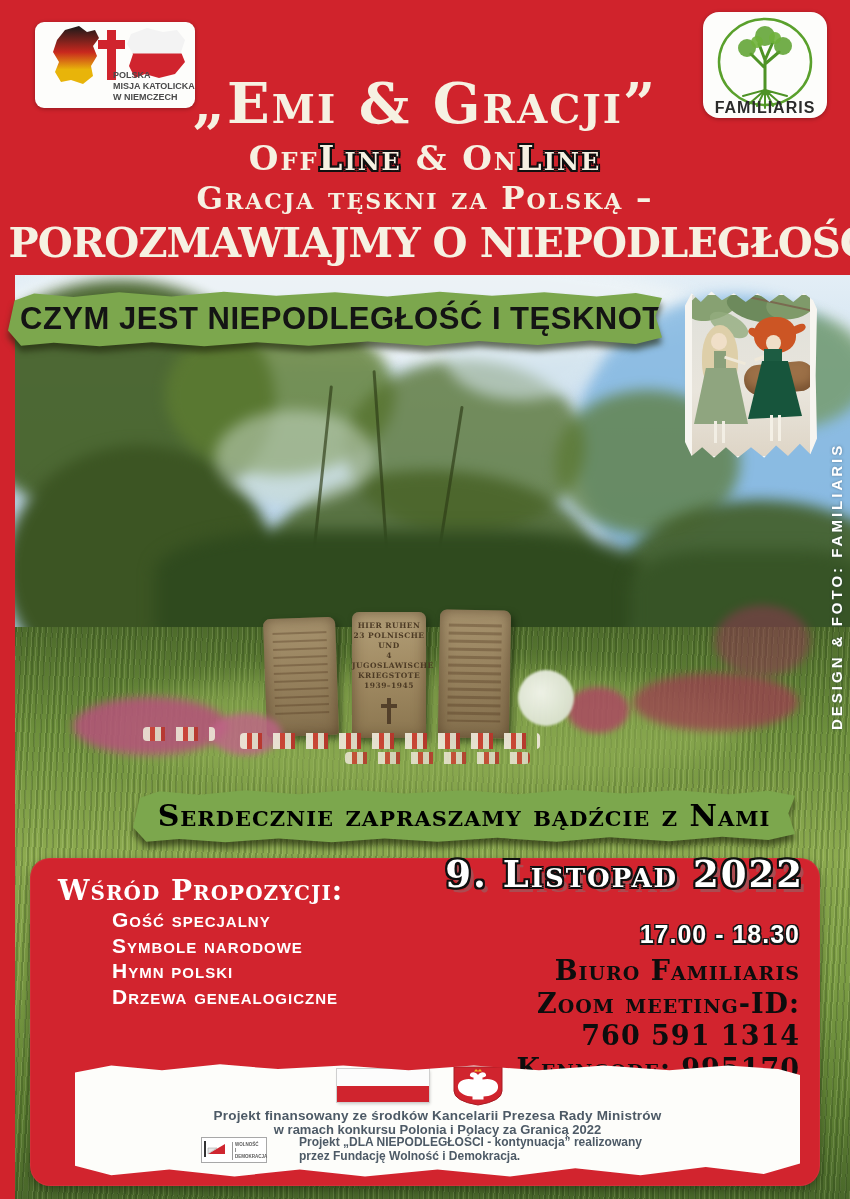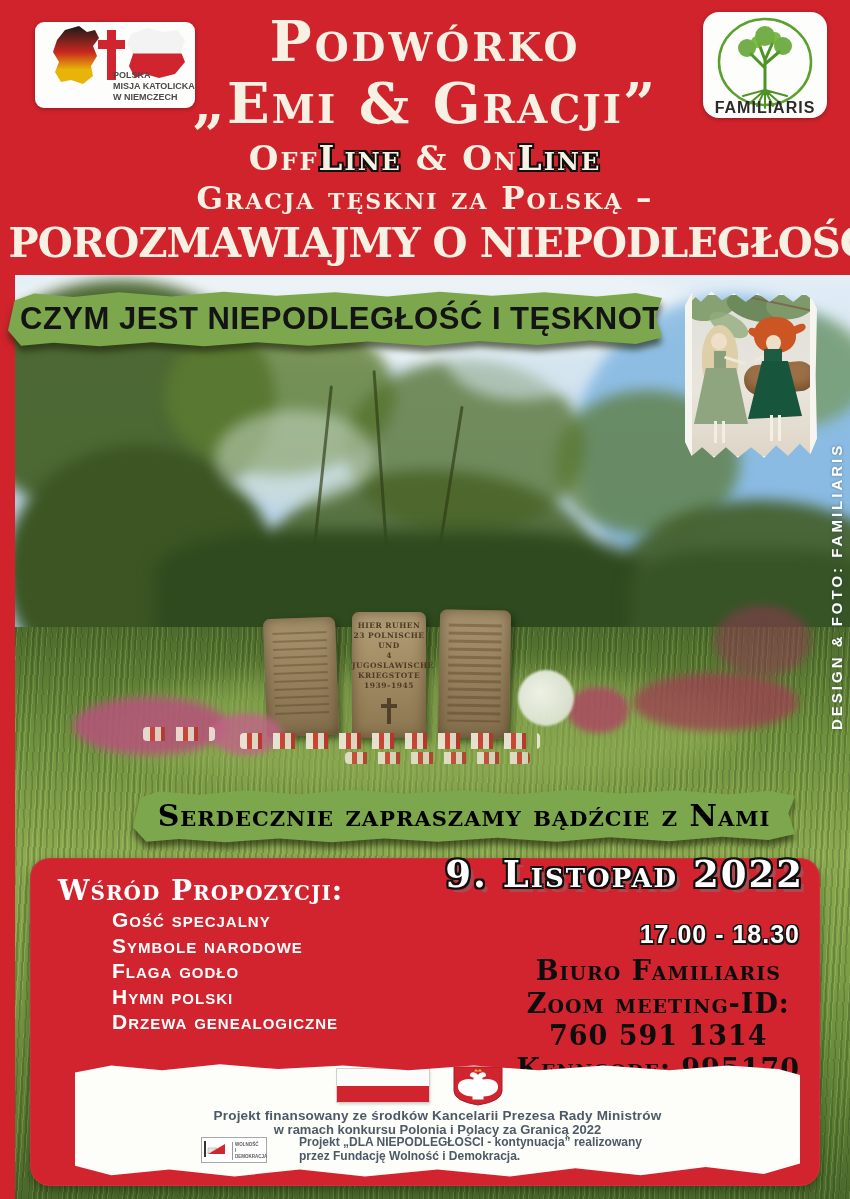--- a/index.html
+++ b/index.html
@@ -66,21 +66,21 @@
   
   .infobox{position:absolute;left:30px;top:858px;width:790px;height:328px;background:var(--red2);border-radius:20px;
     box-shadow:0 4px 8px rgba(10,20,5,.4), inset 0 0 0 1px rgba(255,255,255,.05);}
   .date{position:absolute;right:16px;top:-6px;color:#fff;font:bold 37px var(--fserif);font-variant:small-caps;letter-spacing:2px;
     text-shadow:-2px -2px 0 #101010,2px -2px 0 #101010,-2px 2px 0 #101010,2px 2px 0 #101010,-2px 0 0 #101010,2px 0 0 #101010,0 -2px 0 #101010,0 2px 0 #101010,5px 5px 0 rgba(125,125,125,.45);}
   .prop-head{position:absolute;left:28px;top:16px;color:#ffffff;font:bold 28px var(--fserif);font-variant:small-caps;letter-spacing:1px;text-align:center;}
   .prop-list{position:absolute;left:82px;top:49px;color:#fff;font:bold 21px var(--fsans);font-variant:small-caps;letter-spacing:1px;line-height:25.5px;}
   .rcol{position:absolute;right:20px;top:33px;text-align:right;}
   .time{color:#fff;font:bold 25px var(--fsans);letter-spacing:1px;
     text-shadow:-1.5px -1.5px 0 #151515,1.5px -1.5px 0 #151515,-1.5px 1.5px 0 #151515,1.5px 1.5px 0 #151515;margin-bottom:6px;margin-top:29px;}
-  .rline{color:#0d0d0d;font:bold 27px var(--fserif);font-variant:small-caps;letter-spacing:1px;line-height:32.5px;text-align:center;}
+  .rline{color:#0d0d0d;font:bold 27px var(--fserif);font-variant:small-caps;letter-spacing:1px;line-height:32.5px;}
 
   
   .whitebox{position:absolute;left:75px;top:1062px;width:725px;height:118px;background:#fdfdfa;
     clip-path:polygon(0% 9%,5% 3%,12% 7%,20% 2%,28% 6%,37% 3%,46% 7%,55% 3%,64% 7%,73% 3%,82% 7%,90% 3%,97% 6%,100% 11%,100% 86%,95% 95%,87% 89%,78% 96%,69% 90%,60% 97%,50% 91%,40% 97%,31% 91%,22% 97%,13% 91%,5% 96%,0% 88%);
     filter:drop-shadow(0 8px 4px rgba(70,35,25,.6));}
   .flag{position:absolute;left:262px;top:7px;width:92px;height:33px;box-shadow:0 0 0 1px #cfcfcf,1px 2px 3px rgba(0,0,0,.2);}
   .flag .w{position:absolute;left:0;top:0;width:100%;height:50%;background:#fcfcfc;}
   .flag .r{position:absolute;left:0;top:50%;width:100%;height:50%;background:#d0242e;}
   .fund1{position:absolute;left:0;top:46px;width:100%;text-align:center;color:#4d5a66;font:bold 13.5px var(--fsans);letter-spacing:.2px;}
   .fund2{position:absolute;left:0;top:60px;width:100%;text-align:center;color:#4d5a66;font:bold 13px var(--fsans);}
@@ -176,21 +176,20 @@
         <path d="M62 78 L62 48 M62 56 L48 42 M62 52 L76 40 M62 48 L56 32 M62 48 L70 30" stroke="#4e9326" stroke-width="3" fill="none" stroke-linecap="round"></path>
         <circle cx="44" cy="36" r="9" fill="#5aa02c" opacity=".85"></circle>
         <circle cx="62" cy="24" r="10" fill="#5aa02c" opacity=".85"></circle>
         <circle cx="80" cy="34" r="9" fill="#5aa02c" opacity=".85"></circle>
         <circle cx="54" cy="30" r="6" fill="#6fb13a" opacity=".9"></circle>
         <circle cx="72" cy="26" r="6" fill="#6fb13a" opacity=".9"></circle>
         <path d="M62 78 L46 92 M62 78 L54 94 M62 78 L62 96 M62 78 L70 94 M62 78 L78 92 M62 78 L40 84 M62 78 L84 84" stroke="#4e9326" stroke-width="2" fill="none" stroke-linecap="round"></path>
         <text x="62" y="101" text-anchor="middle" font-family="Liberation Sans,sans-serif" font-size="16" font-weight="bold" fill="#2b2b2b" letter-spacing="1">FAMILIARIS</text>
       </svg>
     </div>
-    <div class="t1">Podwórko</div>
     <div class="t2">„Emi &amp; Gracji”</div>
     <div class="t3"><span>Off</span><span class="outl">Line</span><span> &amp; On</span><span class="outl">Line</span></div>
     <div class="t4">Gracja tęskni za Polską –</div>
     <div class="t5">POROZMAWIAJMY O NIEPODLEGŁOŚCI.</div>
   </div>
 
   <div class="qwrap abs" style="left:0;top:0;">
     <div class="qbanner torn">CZYM JEST NIEPODLEGŁOŚĆ I TĘSKNOTA?</div>
   </div>
 
@@ -226,21 +225,20 @@
   <div class="iwrap abs" style="left:0;top:0;">
     <div class="invite torn">Serdecznie zapraszamy bądźcie z Nami</div>
   </div>
 
   <div class="infobox">
     <div class="date">9. Listopad 2022</div>
     <div class="prop-head">Wśród Propozycji:</div>
     <div class="prop-list">
       <div>Gość specjalny</div>
       <div>Symbole narodowe</div>
-      <div>Flaga godło</div>
       <div>Hymn polski</div>
       <div>Drzewa genealogiczne</div>
     </div>
     <div class="rcol">
       <div class="time">17.00 - 18.30</div>
       <div class="rline">Biuro Familiaris</div>
       <div class="rline">Zoom meeting-ID:</div>
       <div class="rline">760 591 1314</div>
       <div class="rline">Kenncode: 995170</div>
     </div>

